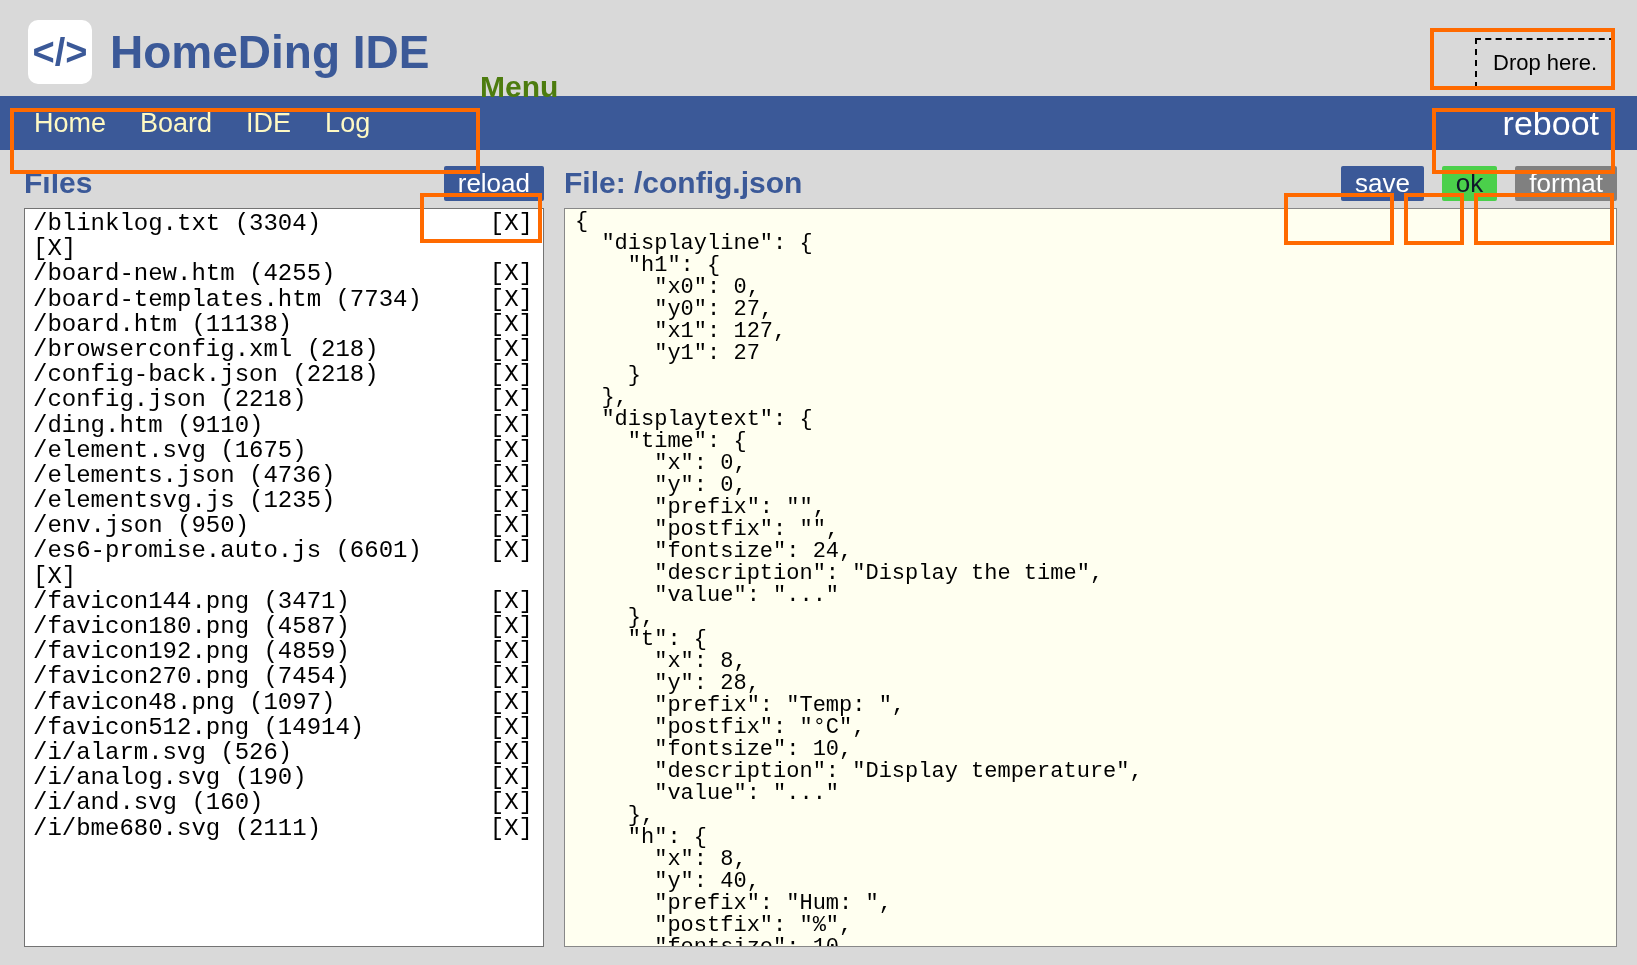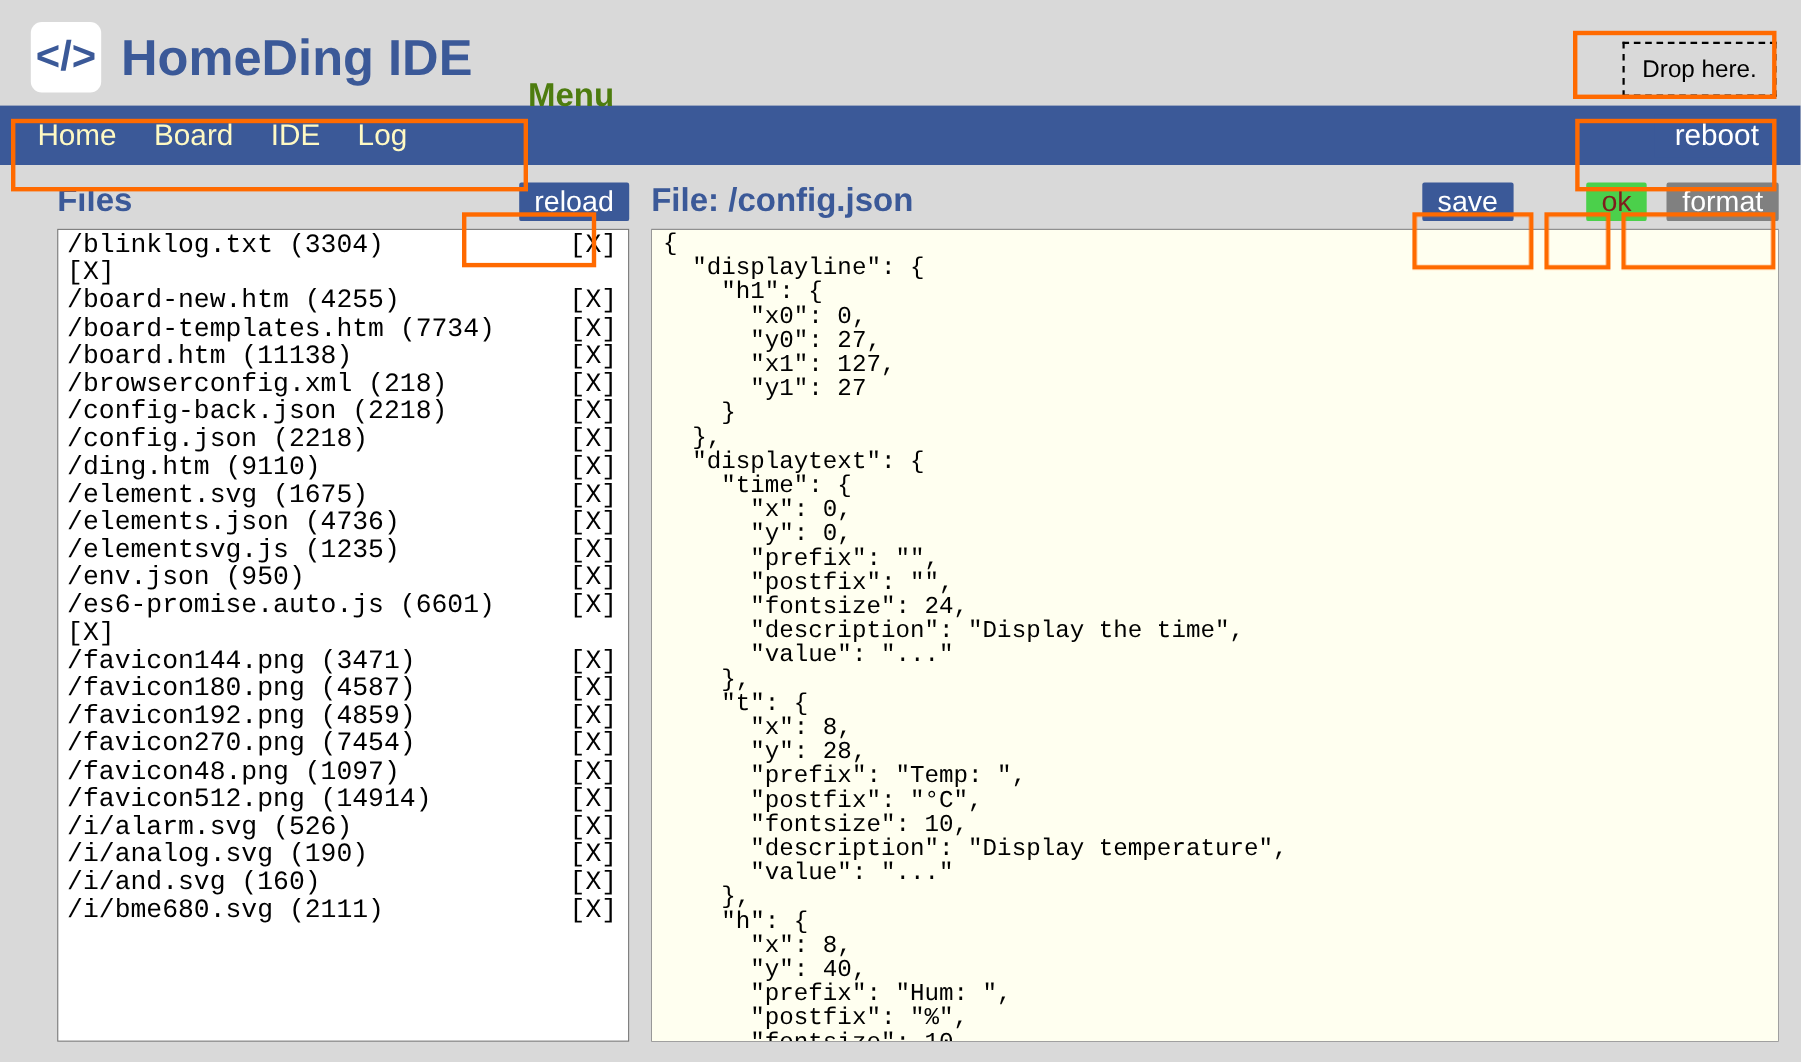--- a/index.html
+++ b/index.html
@@ -67,38 +67,38 @@
   }
   .nav-left { display:flex; gap: 34px; }
   .nav-item {
     color: #fef9c3;
     font-size: 27px;
     cursor: pointer;
   }
   .reboot-btn {
     background: #3b5998;
     color: #fff;
-    font-size: 27px;
+    font-size: 34px;
     padding: 4px 18px;
     border: none;
     cursor: pointer;
   }
   
   .main {
     display: flex;
     padding: 14px 20px 0 24px;
     gap: 20px;
     height: calc(100% - 168px);
   }
   .pane {
     display: flex;
     flex-direction: column;
     min-width: 0;
   }
-  .pane-left { width: 520px; flex: none; margin-left: 28px; }
+  .pane-left { width: 520px; flex: none; }
   .pane-right { flex: 1; }
   .pane-header {
     display: flex;
     align-items: center;
     justify-content: space-between;
     padding-bottom: 6px;
     min-height: 44px;
   }
   .pane-title {
     font-size: 30px;
@@ -107,21 +107,21 @@
   }
   .btn {
     font-size: 26px;
     padding: 2px 14px;
     border: none;
     color: #fff;
     cursor: pointer;
     border-radius: 2px;
   }
   .btn-primary { background: #3b5998; }
-  .btn-ok { background: #4bd04b; color:#7f1d1d;margin-left:48px; }
+  .btn-ok { background: #4bd04b; color:#0f172a; }
   .btn-grey { background: #808080; }
   .btn-row { display:flex; gap: 18px; }
   .file-list {
     border: 1px solid #737373;
     background: #fff;
     overflow-y: scroll;
     font-family: "Courier New", monospace;
     font-size: 24px;
     padding: 2px 6px 2px 8px;
     flex: 1;

